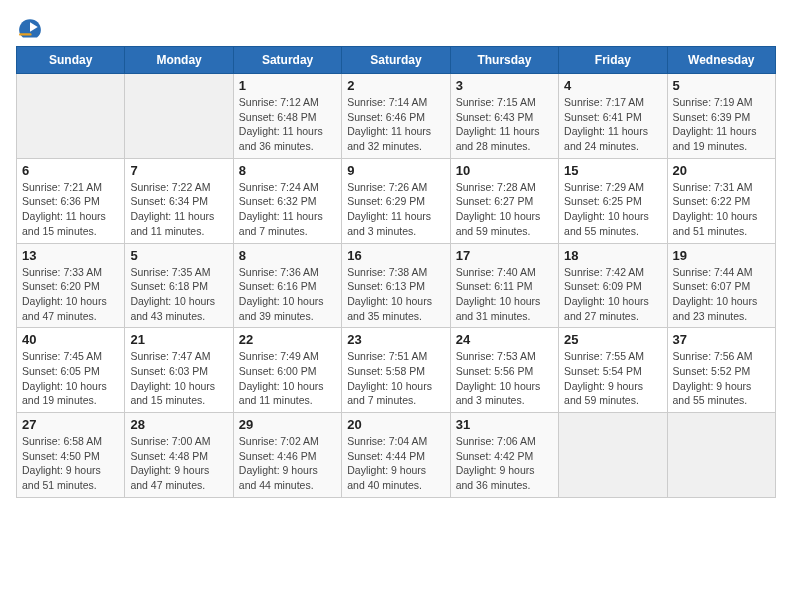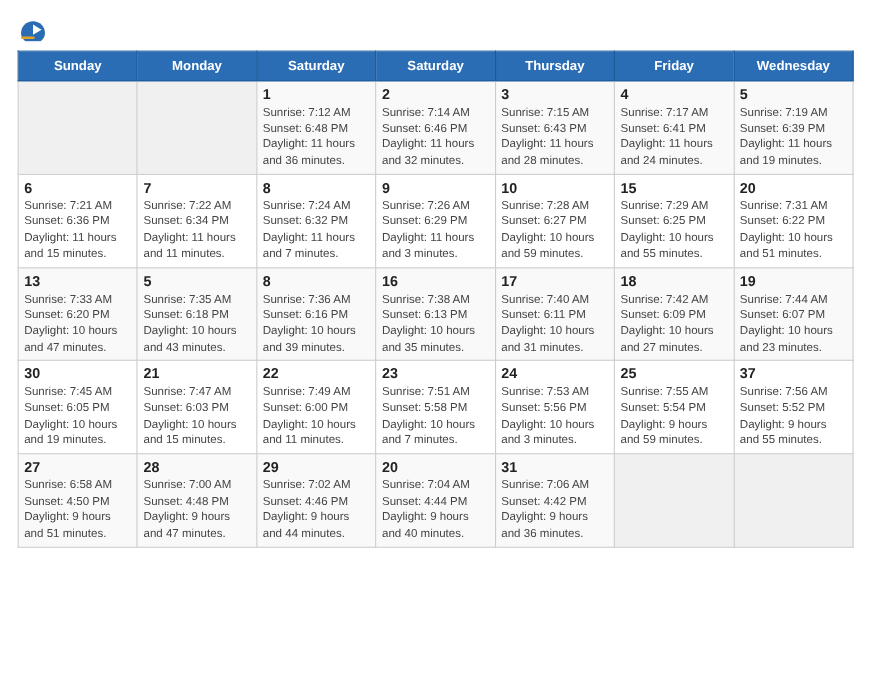--- a/index.html
+++ b/index.html
@@ -171,21 +171,21 @@
           <div class="day-num">18</div>
           <div class="day-info">Sunrise: 7:42 AM<br>Sunset: 6:09 PM<br>Daylight: 10 hours<br>and 27 minutes.</div>
         </td>
         <td>
           <div class="day-num">19</div>
           <div class="day-info">Sunrise: 7:44 AM<br>Sunset: 6:07 PM<br>Daylight: 10 hours<br>and 23 minutes.</div>
         </td>
       </tr>
       <tr>
         <td>
-          <div class="day-num">30</div>
+          <div class="day-num">40</div>
           <div class="day-info">Sunrise: 7:45 AM<br>Sunset: 6:05 PM<br>Daylight: 10 hours<br>and 19 minutes.</div>
         </td>
         <td>
           <div class="day-num">21</div>
           <div class="day-info">Sunrise: 7:47 AM<br>Sunset: 6:03 PM<br>Daylight: 10 hours<br>and 15 minutes.</div>
         </td>
         <td>
           <div class="day-num">22</div>
           <div class="day-info">Sunrise: 7:49 AM<br>Sunset: 6:00 PM<br>Daylight: 10 hours<br>and 11 minutes.</div>
         </td>

